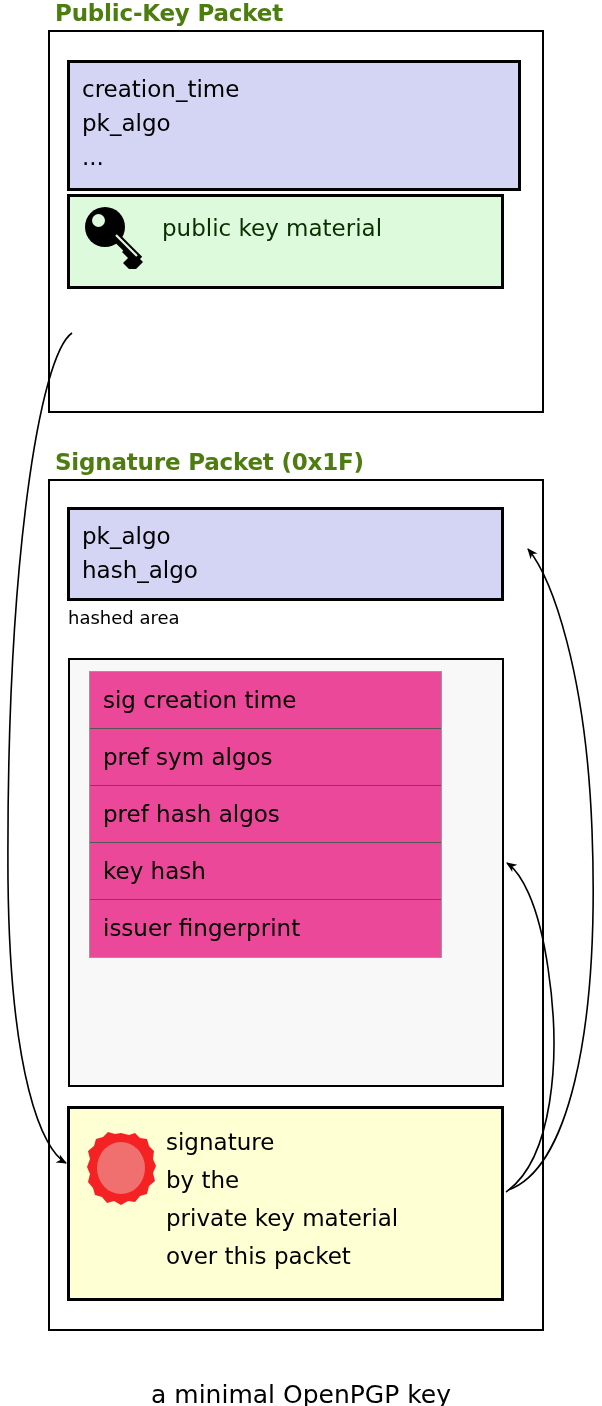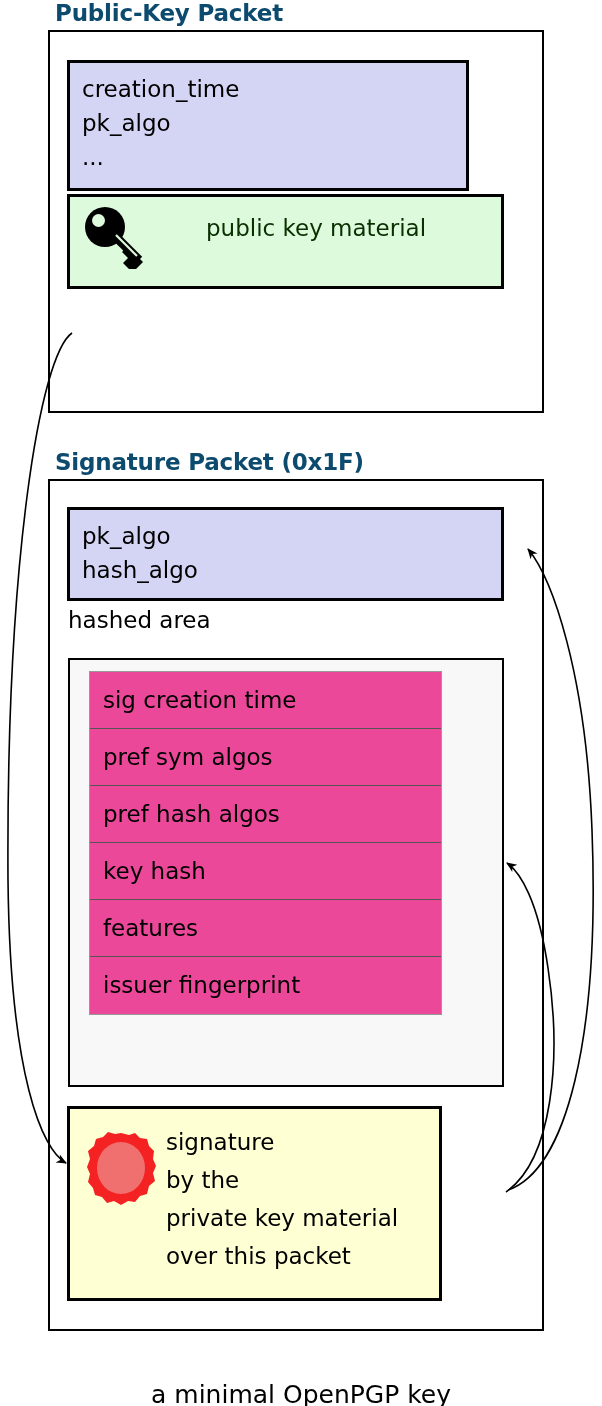--- a/index.html
+++ b/index.html
@@ -27,21 +27,21 @@
     pointer-events: none;
     z-index: 5;
   }
 
   
   .packet-title {
     position: absolute;
     font-weight: bold;
     font-size: 23px;
     letter-spacing: -0.2px;
-    color: #0c4a6e;
+    color: #4d7c0f;
     white-space: nowrap;
   }
 
   
   .packet-frame {
     position: absolute;
     background: #ffffff;
     border: 2.5px solid #000000;
     box-sizing: border-box;
   }
@@ -77,27 +77,26 @@
     width: 72px;
     height: 68px;
   }
   .green-row-label {
     position: absolute;
     left: 92px;
     top: 18px;
     font-size: 23px;
     color: #0a3000;
     white-space: nowrap;
-    margin-left: 44px;
   }
 
   
   .hashed-label {
     position: absolute;
-    font-size: 23px;
+    font-size: 18px;
     color: #000000;
     white-space: nowrap;
   }
   .hashed-box {
     position: absolute;
     background: #f8f8f8;
     border: 2.5px solid #000000;
     box-sizing: border-box;
   }
   .subpkt-list {
@@ -166,21 +165,21 @@
 
     <path d="M 508,1190 C 566,1170 600,1040 592,830 C 586,672 552,578 528,549" fill="none" stroke="#000000" stroke-width="1.6" marker-end="url(#ah)"></path>
 
     <path d="M 506,1192 C 552,1160 562,1060 548,968 C 538,900 520,872 507,863" fill="none" stroke="#000000" stroke-width="1.6" marker-end="url(#ah)"></path>
   </svg>
 
   <div class="packet-title" style="left:55px; top:0px;">Public-Key Packet</div>
 
   <div class="packet-frame" style="left:48px; top:30px; width:496px; height:383px;">
 
-    <div class="field-box purple" style="left:17px; top:28px; width:402px; height:131px;">
+    <div class="field-box purple" style="left:17px; top:28px; width:454px; height:131px;">
       <div class="pk-fields field-text">creation_time
 pk_algo
 ...</div>
     </div>
 
     <div class="field-box green" style="left:17px; top:162px; width:437px; height:95px;">
 
       <svg class="key-icon" viewBox="0 0 72 68">
         <circle cx="23" cy="22" r="20" fill="#000000"></circle>
         <circle cx="16.5" cy="15.5" r="6.5" fill="#ddfadd"></circle>
@@ -203,26 +202,25 @@
     </div>
 
     <div class="hashed-label" style="left:18px; top:126px;">hashed area</div>
 
     <div class="hashed-box" style="left:18px; top:177px; width:436px; height:429px;">
       <div class="subpkt-list" id="subpacket-list">
           <div class="subpkt-row">sig creation time</div>
           <div class="subpkt-row">pref sym algos</div>
           <div class="subpkt-row">pref hash algos</div>
           <div class="subpkt-row">key hash</div>
-          <div class="subpkt-row">features</div>
           <div class="subpkt-row">issuer fingerprint</div>
         </div>
     </div>
 
-    <div class="field-box yellow" style="left:17px; top:625px; width:375px; height:195px;">
+    <div class="field-box yellow" style="left:17px; top:625px; width:437px; height:195px;">
 
       <svg class="seal-icon" viewBox="0 0 72 76">
         <path fill="#f42222" d="M36,2
           L44,4 L50,2 L55,7 L62,8 L64,15 L69,20 L68,28 L71,35 L68,42
           L70,50 L64,55 L62,63 L55,65 L50,71 L43,70 L36,74 L29,70
           L22,72 L17,66 L10,64 L8,57 L3,51 L5,43 L2,36 L5,28
           L3,20 L9,15 L11,8 L18,6 L23,1 L30,3 Z"></path>
         <ellipse cx="36" cy="37" rx="24" ry="26" fill="#f07070"></ellipse>
       </svg>
 

